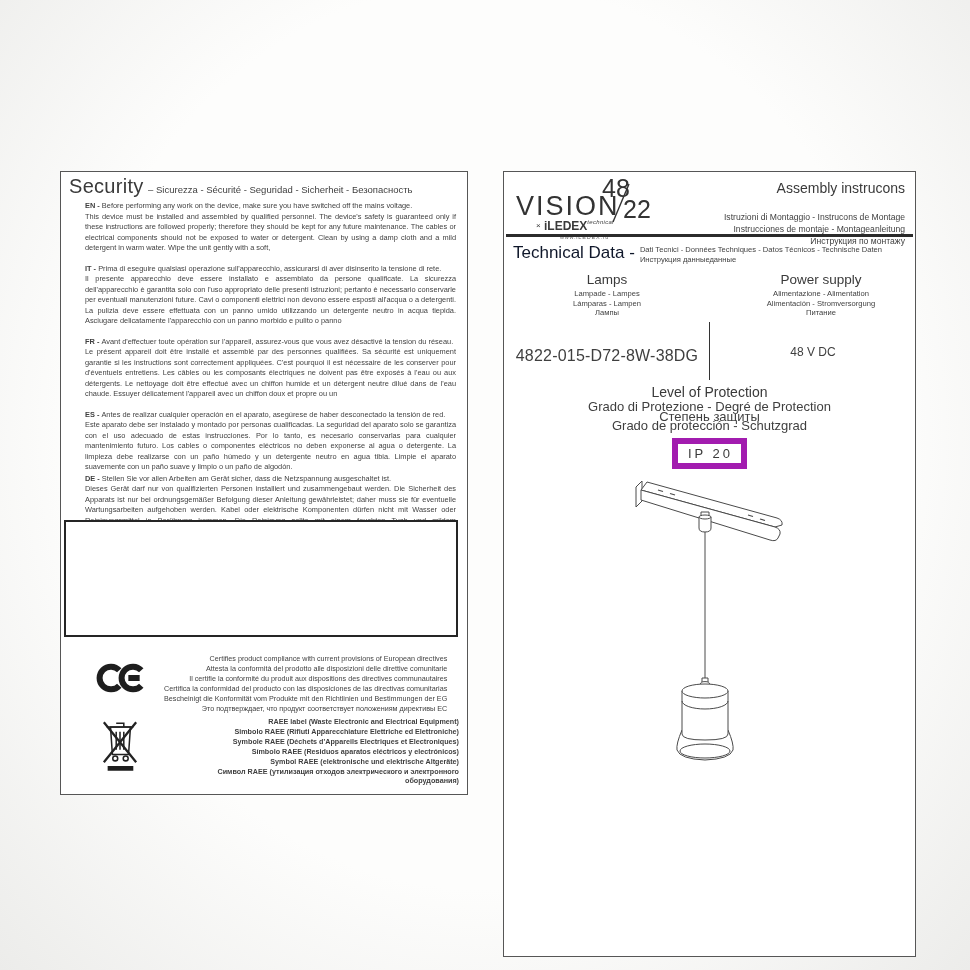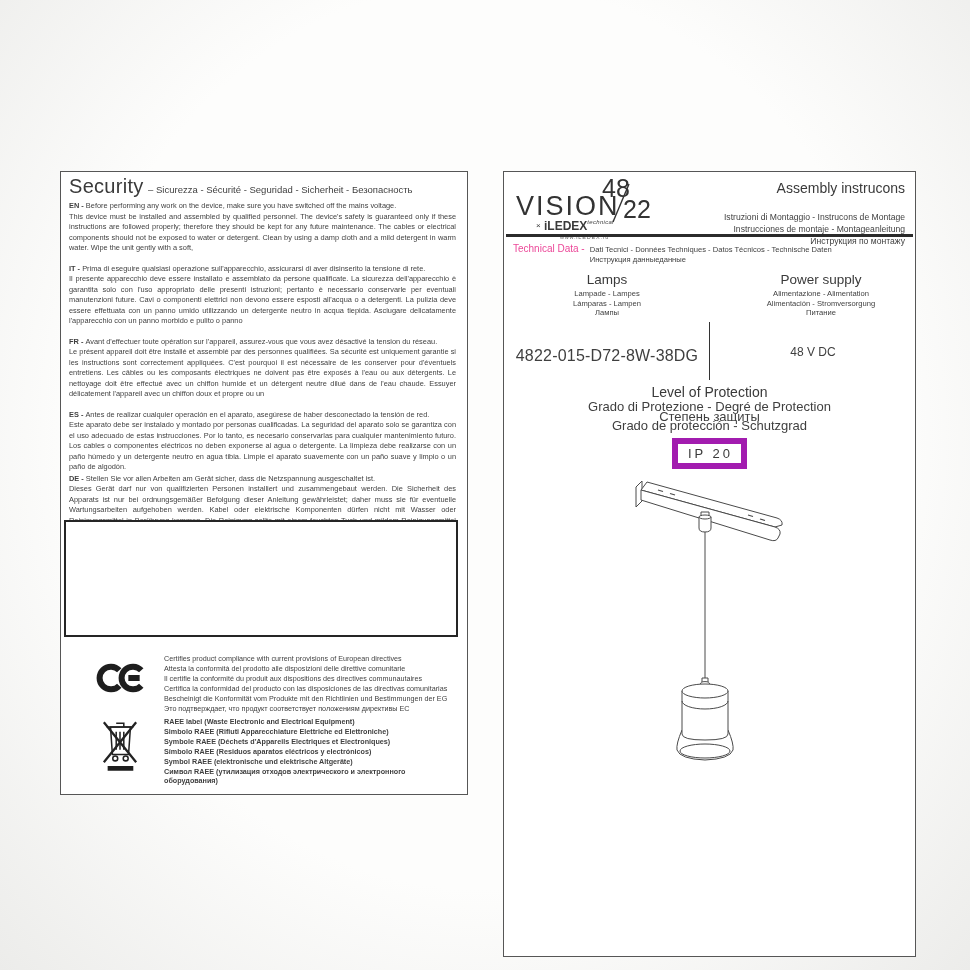--- a/index.html
+++ b/index.html
@@ -17,31 +17,31 @@
     border:1px solid #565656;
     box-sizing:border-box;
   }
   #left-page{left:60px;top:171px;width:408px;height:624px;}
   #right-page{left:503px;top:171px;width:413px;height:786px;}
 
   
   .sec-head{position:absolute;left:8px;top:3px;right:10px;white-space:nowrap;}
   .sec-title{font-size:20px;color:#3a3a3a;letter-spacing:.3px;}
   .sec-langs{font-size:9.5px;color:#3f3f3f;}
-  .sec-content{position:absolute;left:8px;right:11px;top:29px;}
+  .sec-content{position:absolute;left:24px;right:11px;top:29px;}
   .para{margin-bottom:10px;font-size:7.4px;line-height:10.5px;}
   .para .intro{text-align:left;}
   .para .code{font-weight:bold;}
   .para .body{text-align:justify;}
   .para.tight{margin-bottom:1px;}
   .notes-box{
     position:absolute;left:3px;top:348px;width:394px;height:117px;
     border:2px solid #252525;box-sizing:border-box;background:#fff;
   }
-  .cert-row{position:absolute;left:0;right:8px;}
+  .cert-row{position:absolute;left:0;right:8px;text-align:right;}
   .cert-row .cert-icon{position:absolute;}
   .cert-text{position:absolute;left:103px;top:0;font-size:7.2px;line-height:9.9px;}
   #ce-row{top:482px;height:62px;}
   #ce-row .cert-icon{left:34px;top:6px;}
   #raee-row{top:545px;height:64px;font-weight:bold;}
   #raee-row .cert-icon{left:40px;top:1px;}
 
   
   .logo{position:absolute;left:12px;top:6px;width:160px;height:62px;}
   .logo .brand{position:absolute;left:0;top:13px;font-size:27px;letter-spacing:2px;color:#333;}
@@ -53,21 +53,21 @@
   .logo .sub .script{font-size:6px;font-weight:normal;font-style:italic;vertical-align:6px;letter-spacing:.3px;}
   .logo .url{position:absolute;left:44px;top:56px;font-size:5.5px;letter-spacing:.8px;color:#666;}
 
   .asm-head{position:absolute;right:10px;top:8px;text-align:right;}
   .asm-title{font-size:14px;color:#3a3a3a;margin-bottom:15px;}
   .asm-sub{font-size:8.6px;line-height:12px;color:#3f3f3f;}
 
   .head-rule{position:absolute;left:2px;right:2px;top:62px;height:3px;background:#2b2b2b;}
 
   .td-block{position:absolute;left:9px;top:71px;display:flex;align-items:flex-start;}
-  .td-label{font-size:10px;color:#ec4899;white-space:nowrap;}
+  .td-label{font-size:17px;color:#0f172a;white-space:nowrap;}
   .td-subs{margin-left:5px;padding-top:2px;font-size:7.6px;line-height:9.5px;color:#3f3f3f;}
 
   .col{position:absolute;top:100px;width:206px;text-align:center;}
   #col-lamps{left:0;}
   #col-power{left:214px;}
   .col-title{font-size:13.5px;color:#3a3a3a;margin-bottom:2px;}
   .col-sub{font-size:7.6px;line-height:9.6px;color:#3f3f3f;}
   .col-divider{position:absolute;left:205px;top:150px;width:1px;height:58px;background:#333;}
   .val{position:absolute;top:168px;width:206px;text-align:center;}
   #val-lamp{left:0;font-size:16px;letter-spacing:.2px;padding-top:7px;}

